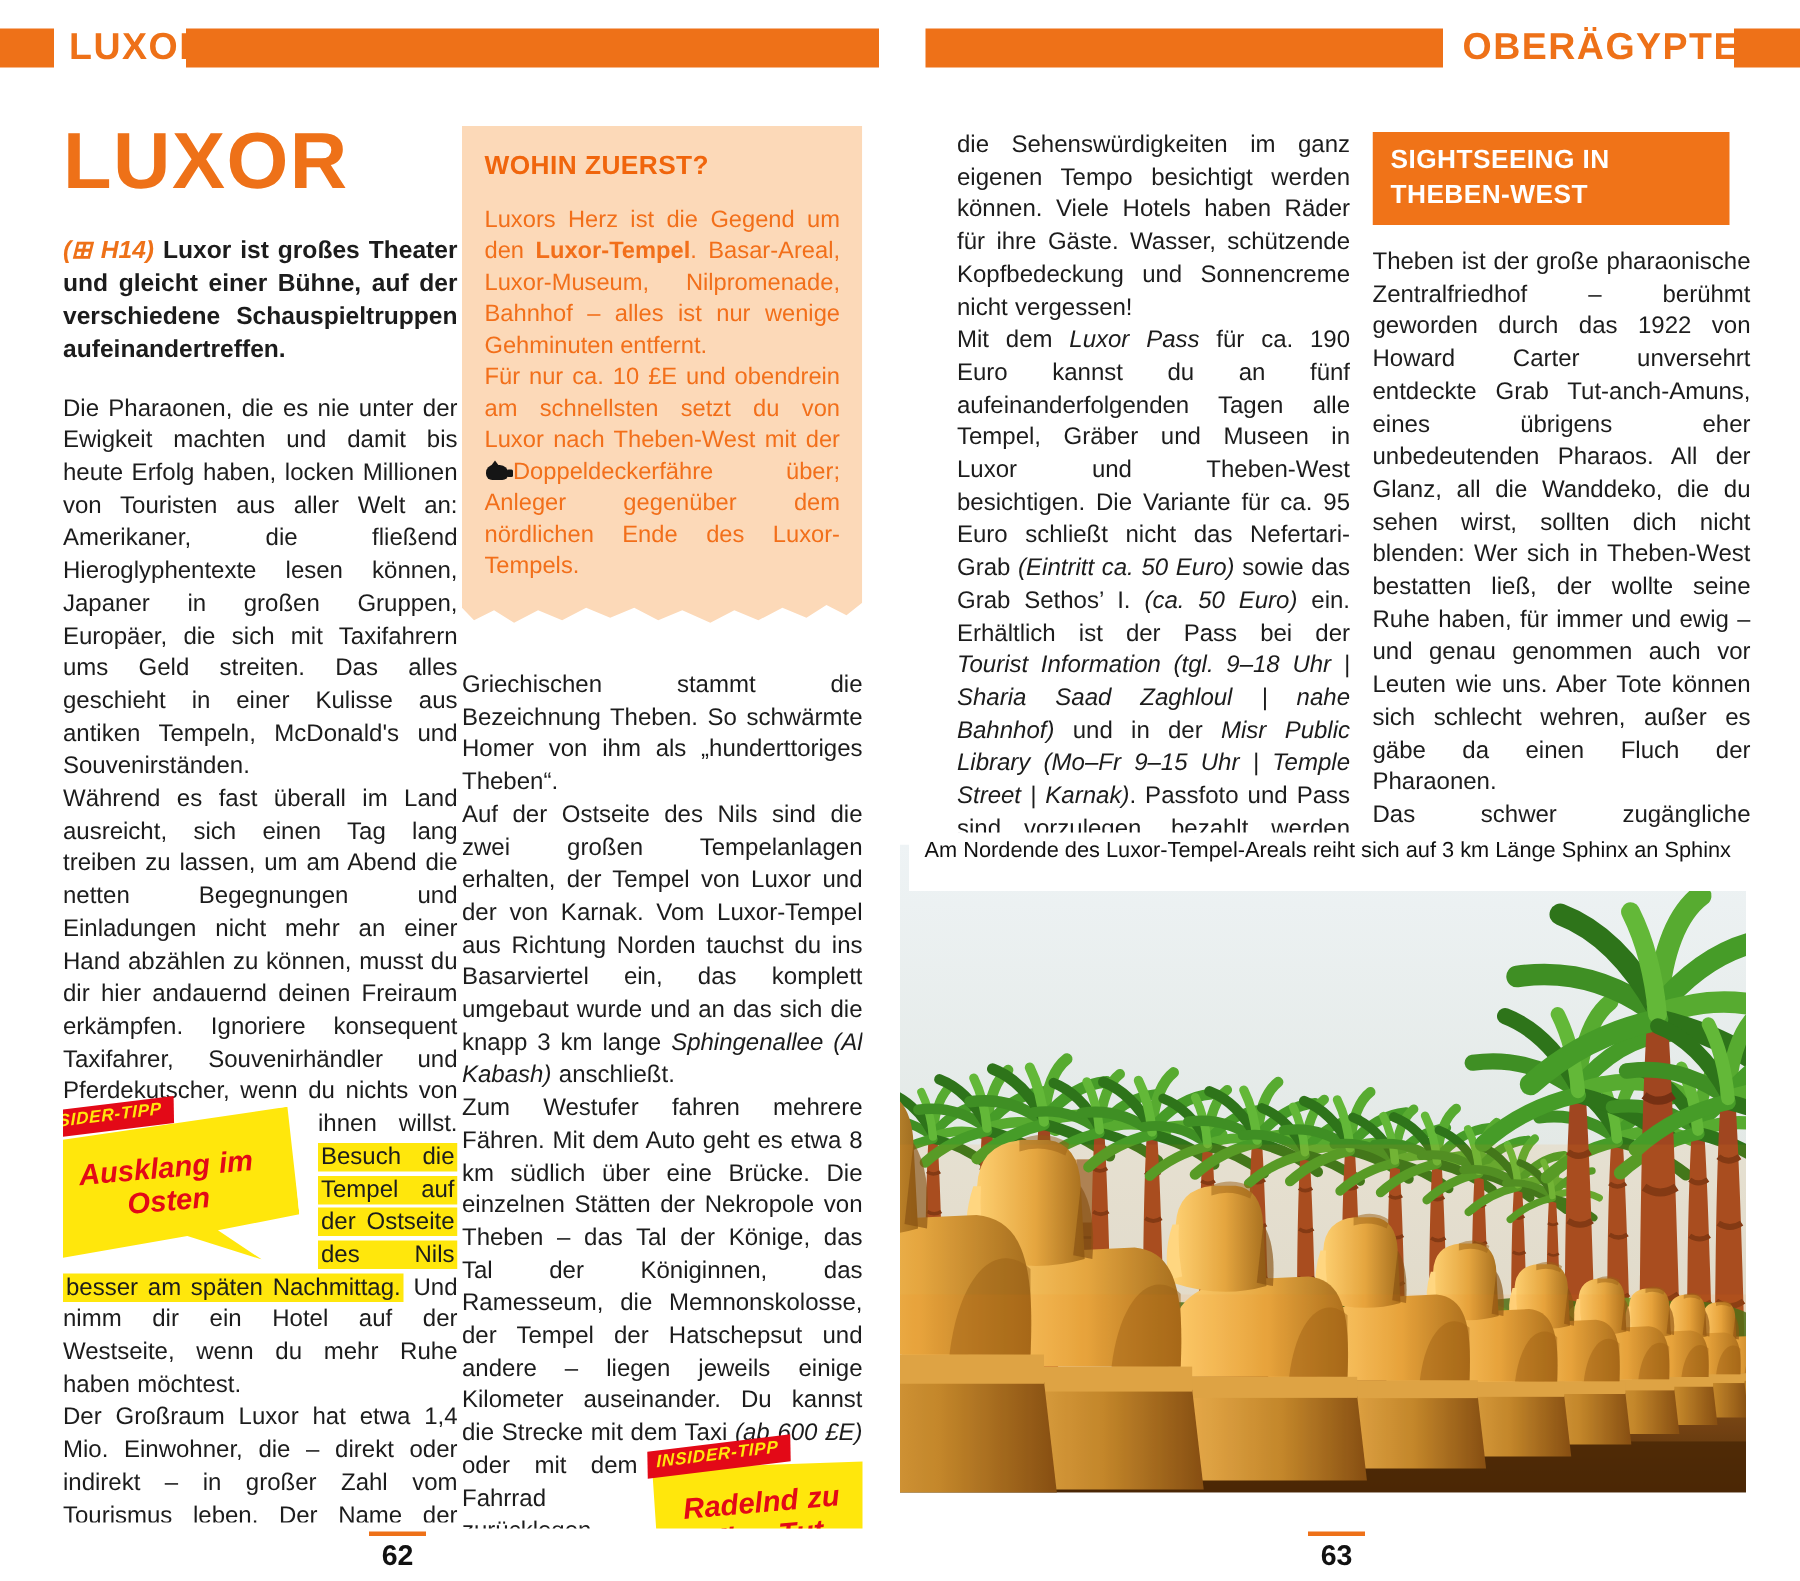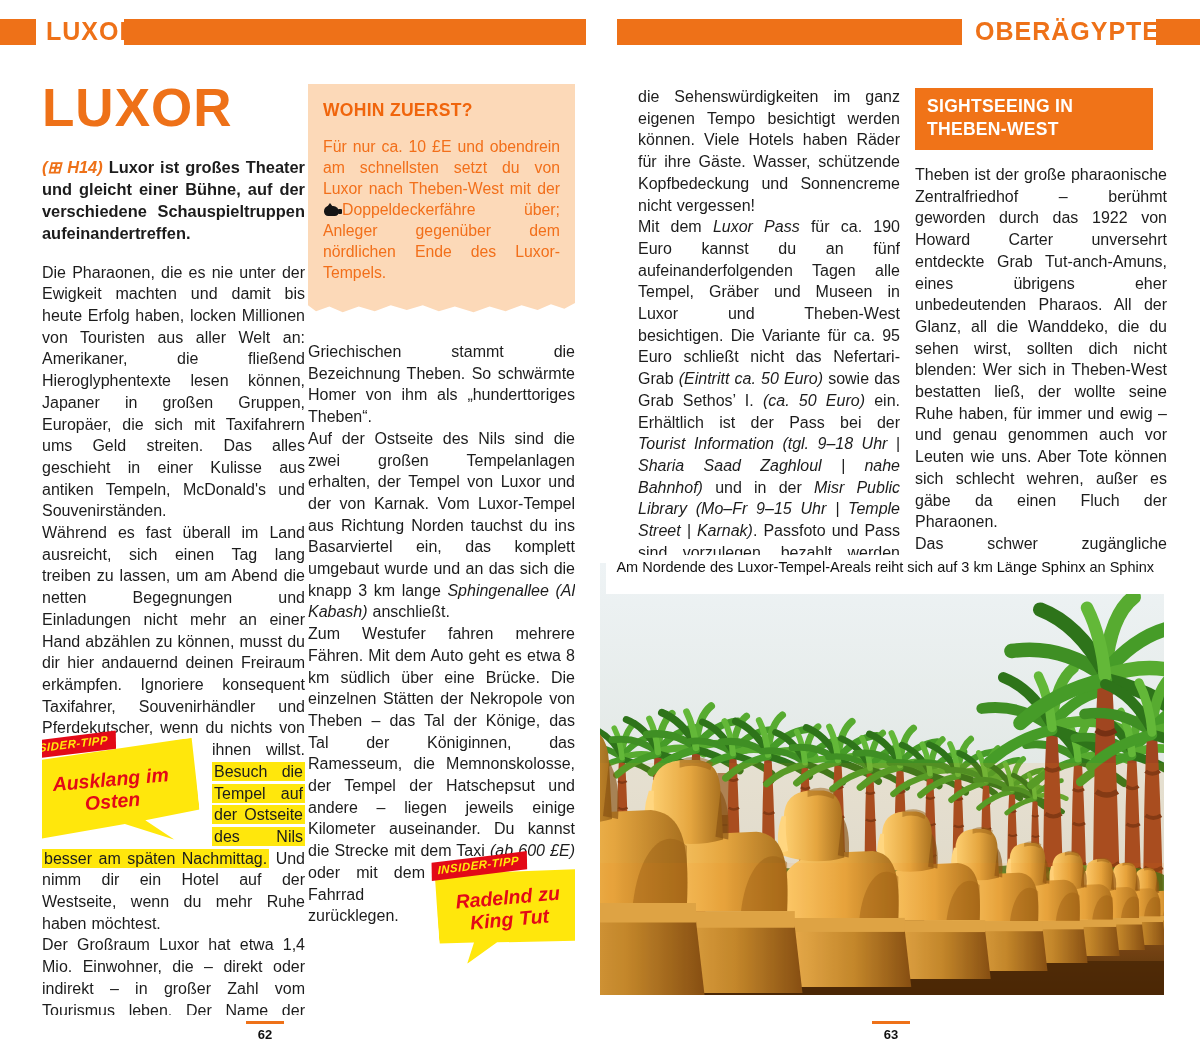--- a/index.html
+++ b/index.html
@@ -73,21 +73,21 @@
   .tip-right .tip-body{clip-path:polygon(1% 2%,100% 10%,98% 86%,40% 80%,18% 100%,24% 78%,0 76%);}
   
   #photo{position:absolute;left:600px;top:563px;width:564px;height:432px;}
   #photo svg{display:block;}
   .caption{
     position:absolute;top:-8px;right:0;background:#fff;color:#111;
     font-size:14.5px;line-height:1.2;padding:4px 10px 18px;white-space:nowrap;
   }
   
   .folio-line{position:absolute;top:1021px;width:38px;height:3px;background:var(--orange);}
-  .folio{position:absolute;top:1027px;width:44px;text-align:center;font-size:13px;font-weight:800;color:#111;}
+  .folio{position:absolute;top:1027px;width:44px;text-align:center;font-size:19px;font-weight:800;color:#111;}
 </style>
 </head>
 <body>
 
 <div class="bar" style="left:0;width:36px;"></div>
 <div class="runhead-label" style="left:46px;">LUXOR</div>
 <div class="bar" style="left:124px;width:462px;"></div>
 <div class="bar" style="left:617px;width:345px;"></div>
 <div class="runhead-label" style="left:975px;">OBERÄGYPTEN</div>
 <div class="bar" style="left:1156px;width:44px;"></div>
@@ -104,20 +104,21 @@
           <span>Osten</span>
         </span>
       </span><span><span>nichts von ihnen willst. </span><span class="seg-hl">Besuch die Tempel auf der Ostseite des Nils besser am späten Nachmittag.</span><span> Und nimm dir ein Hotel auf der Westseite, wenn du mehr Ruhe haben möchtest.</span></span>
   </p>
   <p class="para"><span><span>Der Großraum Luxor hat etwa 1,4 Mio. Einwohner, die – direkt oder indirekt – in großer Zahl vom Tourismus leben. Der Name der Stadt ist vom arabischen Wort für „die Paläste“ abgeleitet: </span></span></p>
 </div>
 
 <div class="col" id="col2">
   <div class="tipbox">
     <h2>WOHIN ZUERST?</h2>
+    <p><span><span>Luxors Herz ist die Gegend um den </span><span class="seg-b">Luxor-Tempel</span><span>. Basar-Areal, Luxor-Museum, Nilpromenade, Bahnhof – alles ist nur wenige Gehminuten entfernt.</span></span></p>
     <p><span><span>Für nur ca. 10 £E und obendrein am schnellsten setzt du von Luxor nach Theben-West mit der</span><span class="seg-pig"></span><span>Doppeldeckerfähre über; Anleger gegenüber dem nördlichen Ende des Luxor-Tempels.</span></span></p>
   </div>
   <p class="para"><span><span>Griechischen stammt die Bezeichnung Theben. So schwärmte Homer von ihm als „hunderttoriges Theben“.</span></span></p>
   <p class="para"><span><span>Auf der Ostseite des Nils sind die zwei großen Tempelanlagen erhalten, der Tempel von Luxor und der von Karnak. Vom Luxor-Tempel aus Richtung Norden tauchst du ins Basarviertel ein, das komplett umgebaut wurde und an das sich die knapp 3 km lange </span><span class="seg-i">Sphingenallee (Al Kabash)</span><span> anschließt.</span></span></p>
   <p class="para">
     <span><span>Zum Westufer fahren mehrere Fähren. Mit dem Auto geht es etwa 8 km südlich über eine Brücke. Die einzelnen Stätten der Nekropole von Theben – das Tal der Könige, das Tal der Königinnen, das Ramesseum, die Memnonskolosse, der Tempel der Hatschepsut und andere – liegen jeweils einige Kilometer auseinander. Du kannst die Strecke mit dem Taxi </span></span><span class="tip tip-right">
         <span class="tip-badge">INSIDER-TIPP</span>
         <span class="tip-body">
           <span>Radelnd zu</span>
           <span>King Tut</span>

